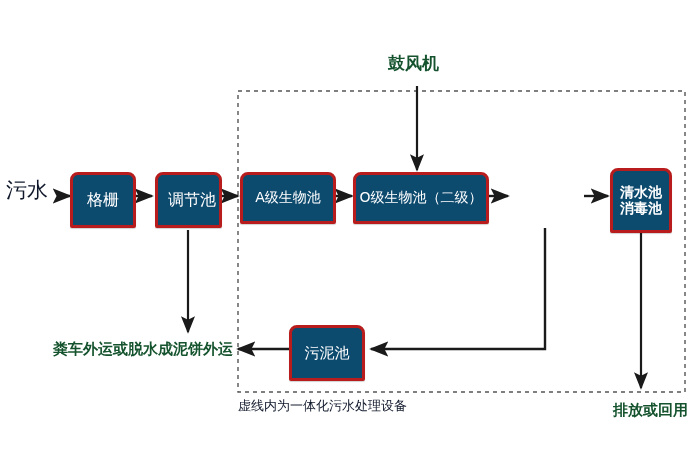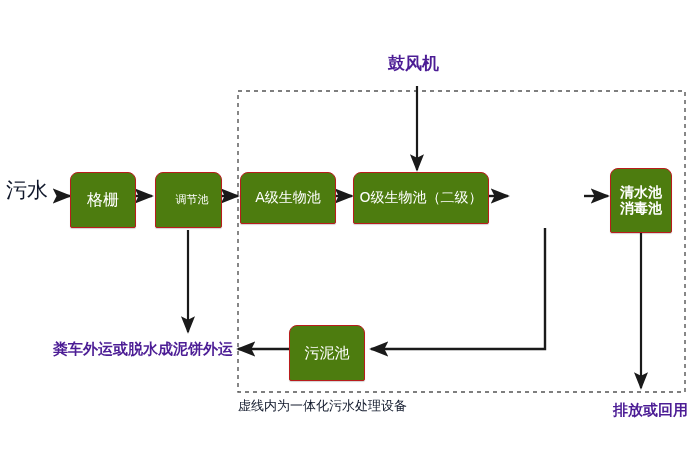--- a/index.html
+++ b/index.html
@@ -17,22 +17,22 @@
   }
   #svg-layer {
     position: absolute;
     left: 0;
     top: 0;
     width: 700px;
     height: 450px;
   }
   .node {
     position: absolute;
-    background: #4d7c0f;
-    border: 1px solid #b91c1c;
+    background: #0c4a6e;
+    border: 3px solid #b91c1c;
     border-radius: 8px 8px 2px 2px;
     box-sizing: border-box;
     color: #ffffff;
     display: flex;
     flex-direction: column;
     align-items: center;
     justify-content: center;
     text-align: center;
     line-height: 1.12;
     letter-spacing: 0px;
@@ -42,21 +42,21 @@
   .node .line1, .node .line2 {
     display: block;
     white-space: nowrap;
   }
   .txt {
     position: absolute;
     white-space: nowrap;
     z-index: 4;
   }
   .txt-blue {
-    color: #4c1d95;
+    color: #14532d;
     text-align: right;
   }
   .txt-dark {
     color: #0f172a;
   }
 </style>
 </head>
 <body>
 
 <div id="canvas">
@@ -90,21 +90,21 @@
 
     <line x1="289" y1="349" x2="238" y2="349" stroke="#1a1a1a" stroke-width="2.4" marker-end="url(#arrowhead)"></line>
 
     <line x1="641" y1="233" x2="641" y2="388" stroke="#1a1a1a" stroke-width="2.2" marker-end="url(#arrowhead)"></line>
   </svg>
 
   <div class="node" style="left:70px; top:172px; width:66px; height:56px; font-size:16px;">
     <span class="line1">格栅</span>
   </div>
 
-  <div class="node" style="left:155px; top:172px; width:67px; height:56px; font-size:11px;padding-left:7px;">
+  <div class="node" style="left:155px; top:172px; width:67px; height:56px; font-size:16px;padding-left:7px;">
     <span class="line1">调节池</span>
   </div>
 
   <div class="node" style="left:240px; top:172px; width:96px; height:52px; font-size:14px;">
     <span class="line1">A级生物池</span>
   </div>
 
   <div class="node" style="left:353px; top:172px; width:136px; height:52px; font-size:14px;">
     <span class="line1">O级生物池（二级）</span>
   </div>

